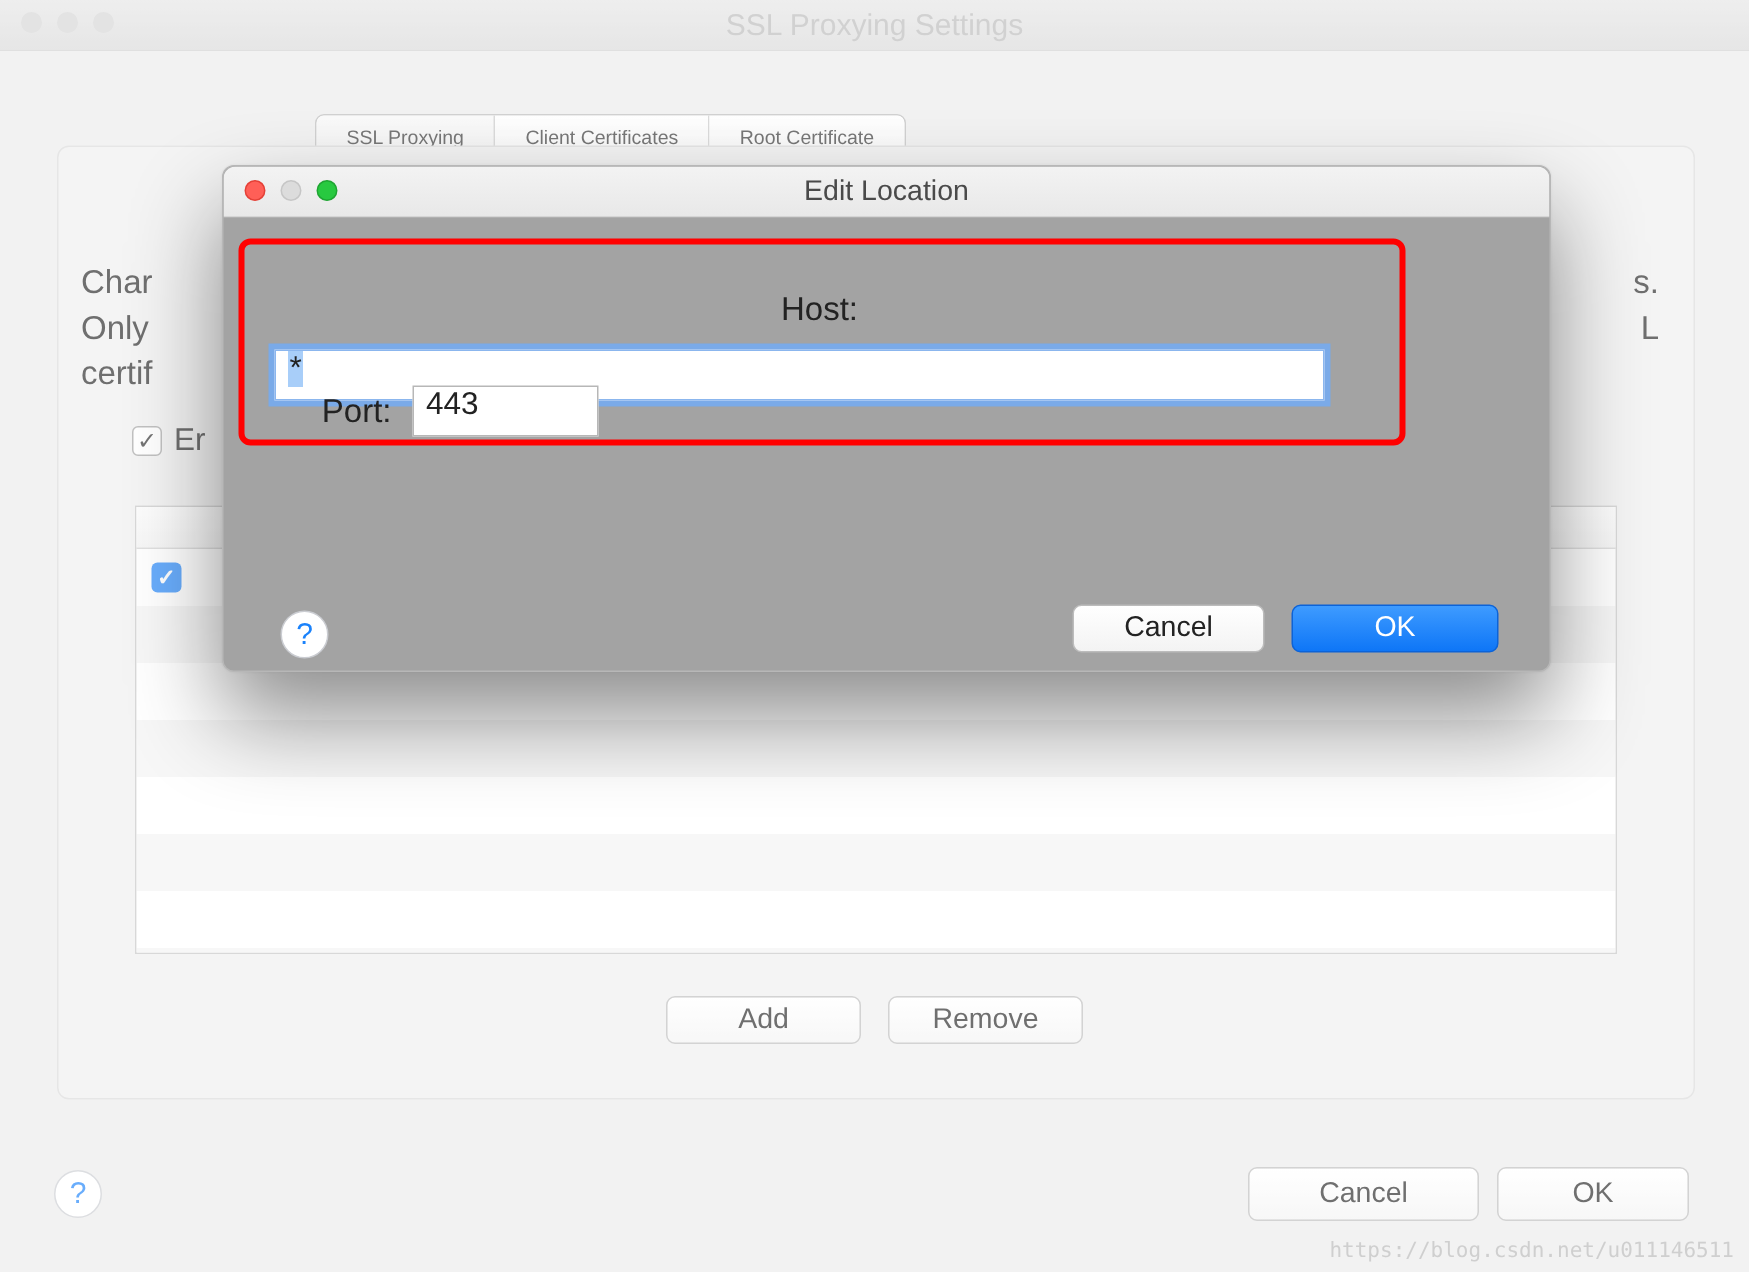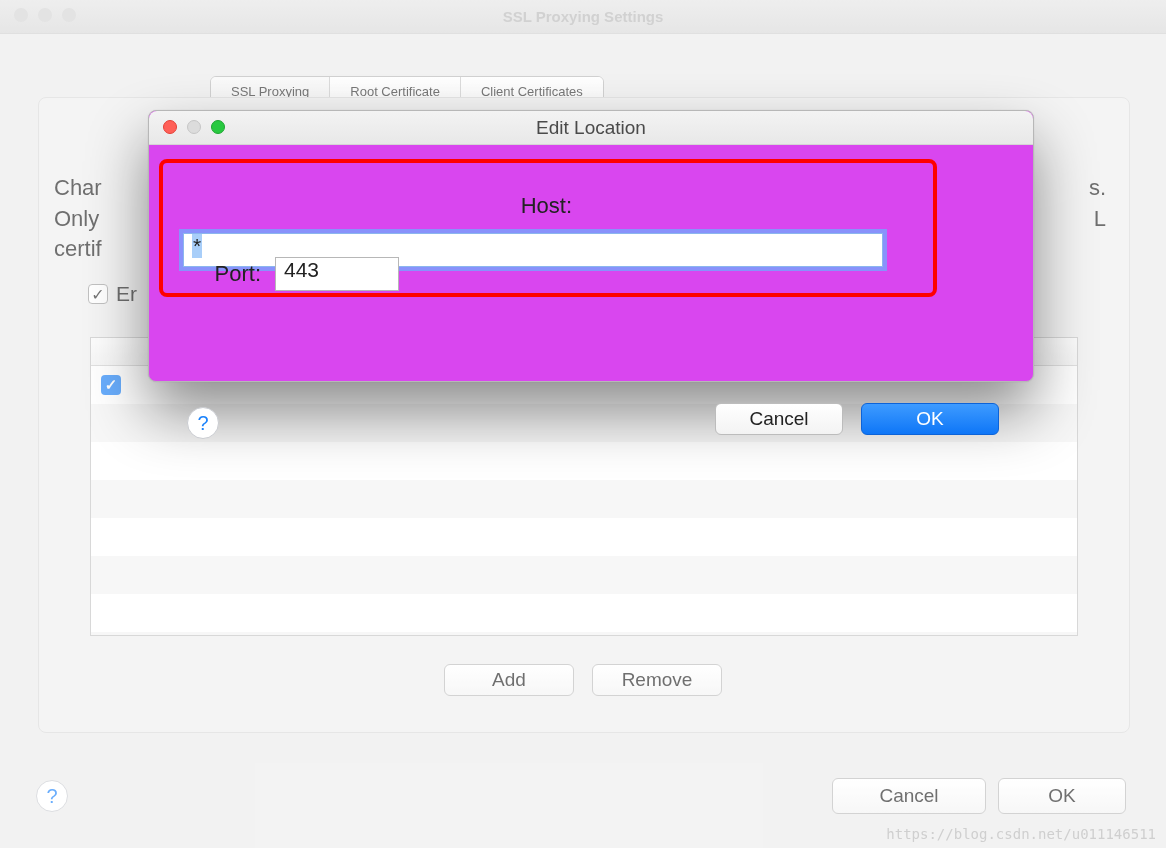--- a/index.html
+++ b/index.html
@@ -26,22 +26,21 @@
     display: flex; gap: 10px;
   }
   .tl {
     width: 14px; height: 14px; border-radius: 50%;
     background: #d4d4d4;
   }
   .back-title {
     text-align: center;
     line-height: 34px;
     color: #b9b9b9;
-    font-size: 15px;
-    font-weight: bold;
+    font-size: 20px;
   }
 
   
   .panel {
     position: absolute;
     left: 38px; top: 97px;
     width: 1092px; height: 636px;
     background: #efefef;
     border: 1px solid #d9d9d9;
     border-radius: 8px;
@@ -141,22 +140,22 @@
 
   
   .dimmer {
     position:absolute; left:0; top:0; width:1166px; height:848px;
     background:rgba(255,255,255,0.35);
     pointer-events:none;
   }
 
   
   .modal {
-    position:absolute; left:148px; top:110px; width:886px; height:272px;
-    background:#d946ef;
+    position:absolute; left:148px; top:110px; width:886px; height:338px;
+    background:#a3a3a3;
     border:1px solid #b7b7b7;
     border-radius:8px;
     box-shadow:0 30px 60px rgba(0,0,0,0.45),
                0 0 0 1px rgba(0,0,0,0.02);
   }
   .modal-titlebar {
     height:34px;
     border-top-left-radius:8px; border-top-right-radius:8px;
     background:linear-gradient(#f3f3f3,#e8e8e8);
     border-bottom:1px solid #d5d5d5;
@@ -222,22 +221,22 @@
   <div class="traffic-lights">
     <div class="tl"></div>
     <div class="tl"></div>
     <div class="tl"></div>
   </div>
   <div class="back-title">SSL Proxying Settings</div>
 </div>
 
 <div class="tabs">
   <div class="tab active">SSL Proxying</div>
+  <div class="tab">Client Certificates</div>
   <div class="tab">Root Certificate</div>
-  <div class="tab">Client Certificates</div>
 </div>
 
 <div class="panel"></div>
 
 <div class="panel-text1">Char</div>
 <div class="panel-text2">Only</div>
 <div class="panel-text3">certif</div>
 <div class="panel-text4">s.</div>
 <div class="panel-text5">L</div>
 

